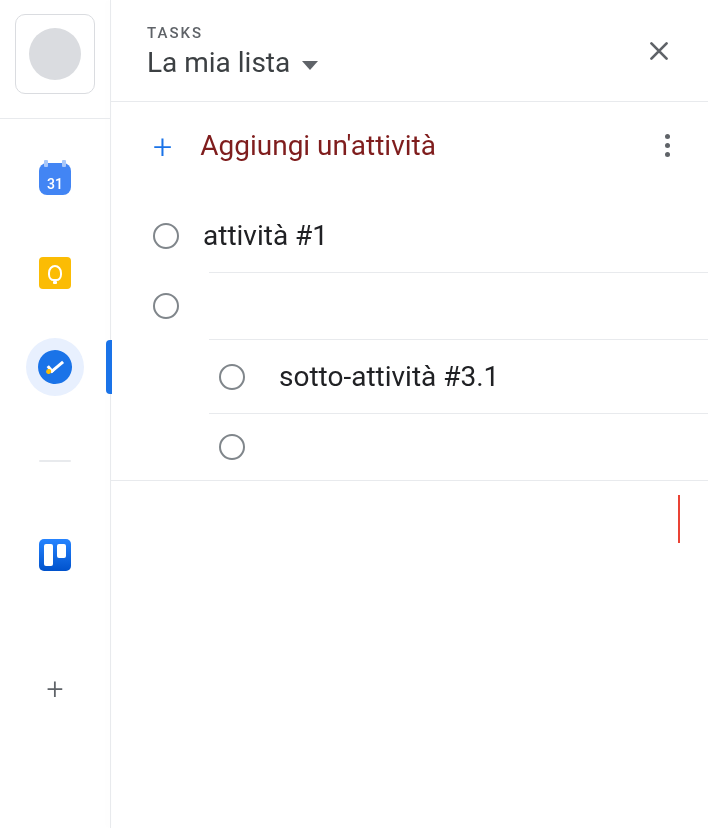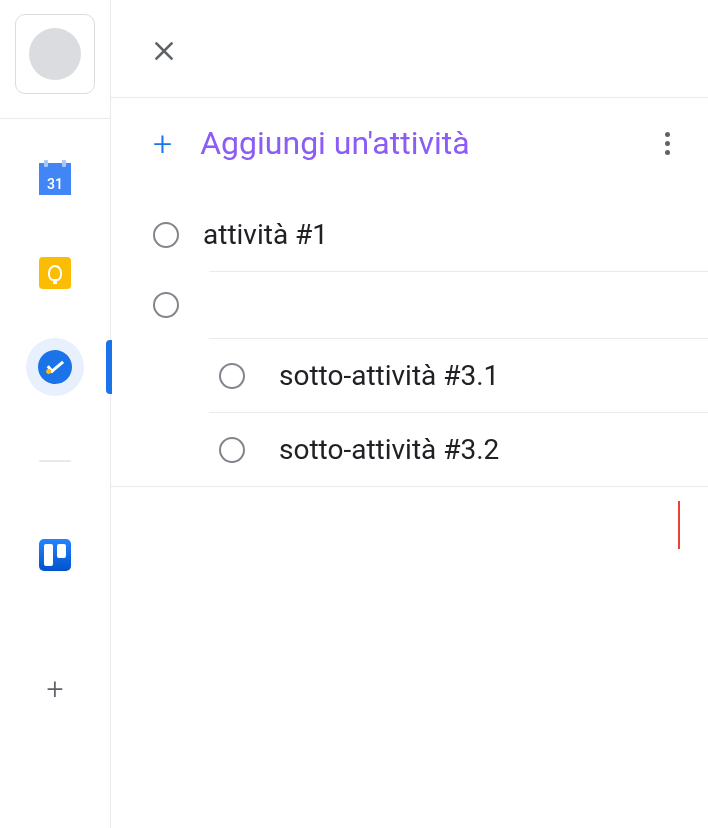--- a/index.html
+++ b/index.html
@@ -55,21 +55,21 @@
       display: flex;
       justify-content: center;
       position: relative;
       height: 40px;
       align-items: center;
     }
     .cal-icon {
       width: 32px;
       height: 32px;
       background: #4285f4;
-      border-radius: 0;
+      border-radius: 8px;
       position: relative;
       display: flex;
       align-items: flex-end;
       justify-content: center;
     }
     .cal-icon::before {
       content: '';
       position: absolute;
       top: -3px;
       left: 5px;
@@ -248,21 +248,21 @@
       margin-top: 8px;
     }
     .add-row {
       display: flex;
       align-items: center;
       padding: 26px 32px 26px 42px;
       justify-content: space-between;
     }
     .add-left { display: flex; align-items: center; gap: 28px; cursor: pointer; }
     .add-plus { color: #1a73e8; font-size: 34px; font-weight: 300; line-height: 1; }
-    .add-label { font-size: 32px; color: #8b5cf6; }
+    .add-label { font-size: 28px; color: #7f1d1d; }
     .kebab {
       display: flex;
       flex-direction: column;
       gap: 4px;
       cursor: pointer;
       padding: 6px;
     }
     .kebab span { width: 5px; height: 5px; background: #5f6368; border-radius: 50%; }
     .task-list { padding: 10px 0 0 0; }
     .task-item {
@@ -341,20 +341,27 @@
     <div class="rail-icon-wrap" style="margin-top:40px;">
       <div class="plus-icon">+</div>
     </div>
   </div>
 </div>
 
 <div class="panel-divider"></div>
 
 <div class="panel">
   <div class="panel-header">
+    <div class="header-text">
+      <div class="header-label">TASKS</div>
+      <div class="list-selector">
+        <span class="list-name">La mia lista</span>
+        <span class="dropdown-arrow"></span>
+      </div>
+    </div>
     <div class="close-btn">
       <svg width="26" height="26" viewBox="0 0 24 24">
           <path d="M5 5 L19 19 M19 5 L5 19" stroke="#5f6368" stroke-width="2.5" fill="none" stroke-linecap="round"></path>
         </svg>
     </div>
   </div>
 
   <div class="add-row">
     <div class="add-left">
       <span class="add-plus">+</span>
@@ -377,20 +384,19 @@
         <div class="task-circle"></div>
       </div>
       <div class="task-sep"></div>
       <div class="task-item sub">
         <div class="task-circle"></div>
         <div class="task-title">sotto-attività #3.1</div>
       </div>
       <div class="task-sep sub"></div>
       <div class="task-item sub">
         <div class="task-circle"></div>
-        <div class="task-title">sotto-attività #3.2</div>
       </div>
     </div>
 
   <div class="panel-bottom-border">
     <div class="cursor-mark"></div>
   </div>
 </div>
 
 </body></html>

